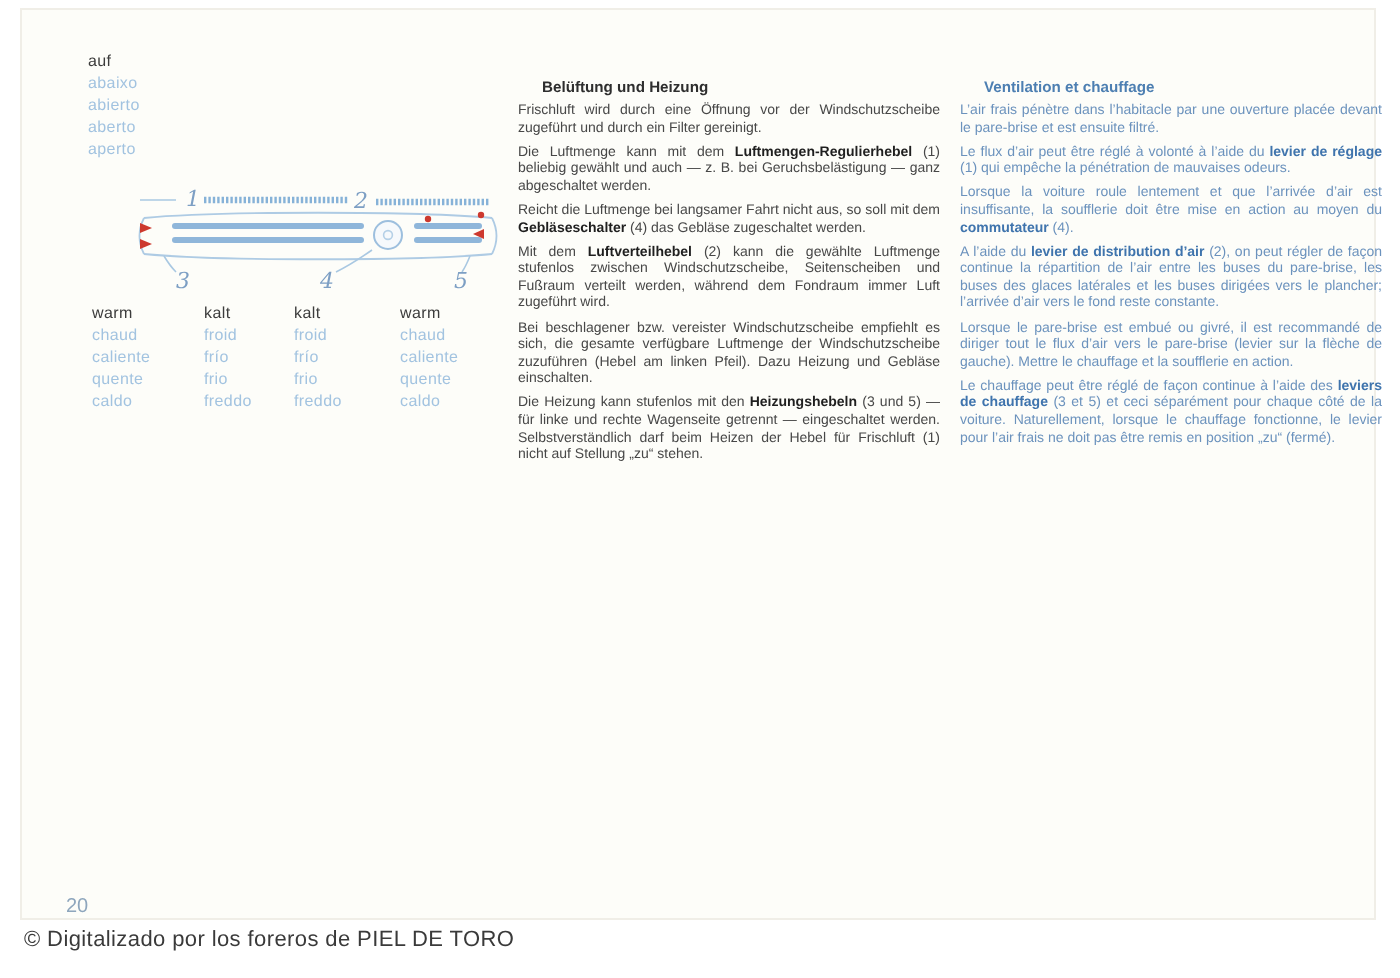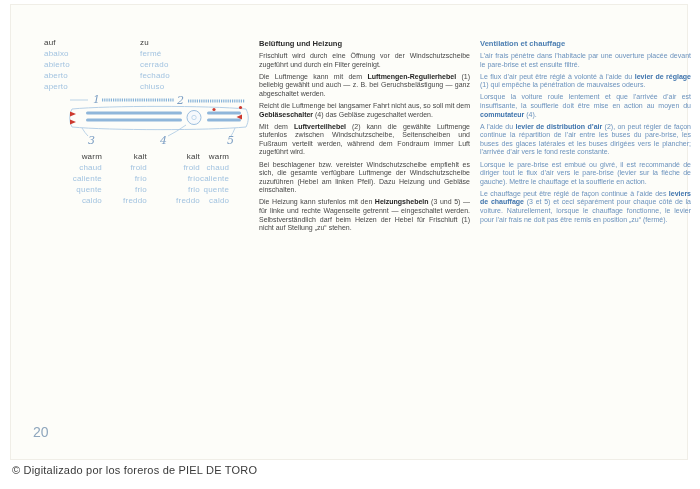--- a/index.html
+++ b/index.html
@@ -9,67 +9,60 @@
   }
   .page{
     position:absolute;left:10px;top:4px;width:678px;height:456px;
     background:#fdfdf9;border:1px solid #f0eee7;box-sizing:border-box;
   }
   
   .wordlist{
     position:absolute;display:grid;grid-template-columns:56px 45px 53px auto;
     font-size:8px;line-height:11px;letter-spacing:.2px;
   }
-  .wordlist-1{left:33px;top:32px;gap:40px;}
-  .wordlist-2{left:35px;top:146px;text-align:right;}
+  .wordlist-1{left:33px;top:20px;}
+  .wordlist-2{left:35px;top:146px;}
   .wcol{white-space:nowrap;}
   .whead{color:#3c3c3c;}
   .wtrans{color:#a2c3e0;}
   
   .textcol{position:absolute;width:211px;}
   .textcol-german{left:248px;top:34px;}
   .textcol-french{left:469px;top:34px;}
-  .textcol h3{margin:0 0 4px 0;font-size:7.6px;line-height:9px;}
+  .textcol h3{margin:0 0 4px 12px;font-size:7.6px;line-height:9px;}
   .textcol-german h3{color:#2e2e2e;}
   .textcol-french h3{color:#4d7fb2;}
   .textcol p{margin:0 0 3.5px 0;font-size:7px;line-height:8.6px;text-align:justify;}
   .textcol-german p{color:#474747;}
   .textcol-french p{color:#6b92bd;}
   .textcol p .b{font-weight:bold;}
   .textcol-german p .b{color:#1f1f1f;}
   .textcol-french p .b{color:#3f74ad;}
   
   .diagram{position:absolute;left:53px;top:86px;width:190px;height:60px;}
   .dia-num{font-family:"DejaVu Serif", serif;font-style:italic;font-size:11px;fill:#7d9fc4;}
   
-  .pagenum{position:absolute;left:22px;top:419px;font-size:14px;color:#8ea6bd;}
+  .pagenum{position:absolute;left:22px;top:443px;font-size:10px;color:#8ea6bd;}
   .footer-caption{
     position:absolute;left:12px;top:464px;font-size:11px;color:#3a3a3a;
     letter-spacing:.2px;
   }
 </style>
 </head>
 <body>
 
 <div class="page">
 
   <div class="wordlist wordlist-1">
       <div class="wcol">
         <div class="whead">auf</div>
         <div class="wtrans">abaixo</div>
         <div class="wtrans">abierto</div>
         <div class="wtrans">aberto</div>
         <div class="wtrans">aperto</div>
-      </div>
-      <div class="wcol">
-        <div class="whead">zu</div>
-        <div class="wtrans">fermé</div>
-        <div class="wtrans">cerrado</div>
-        <div class="wtrans">fechado</div>
-        <div class="wtrans">chiuso</div>
       </div>
     </div>
 
   <svg class="diagram" viewBox="0 0 190 60" xmlns="http://www.w3.org/2000/svg">
 
     <line x1="6" y1="9" x2="24" y2="9" stroke="#a9c8e2" stroke-width="0.8"></line>
 
     <line x1="38" y1="9" x2="110" y2="9" stroke="#86b2d8" stroke-width="3.2" stroke-dasharray="1.2,1"></line>
     <line x1="124" y1="10" x2="181" y2="10" stroke="#86b2d8" stroke-width="3.2" stroke-dasharray="1.2,1"></line>
 

